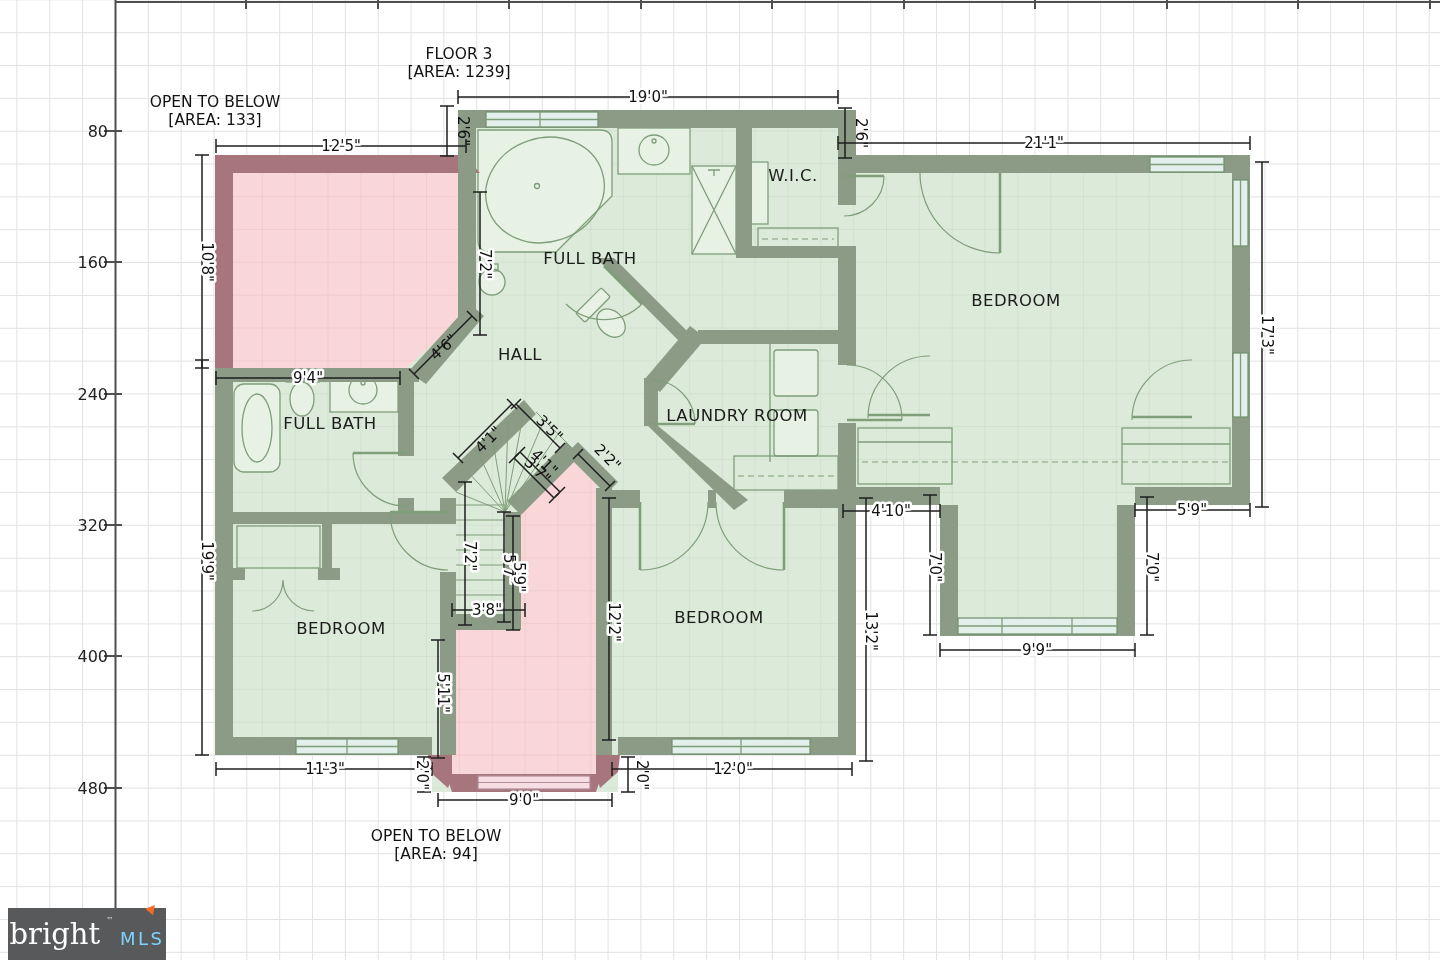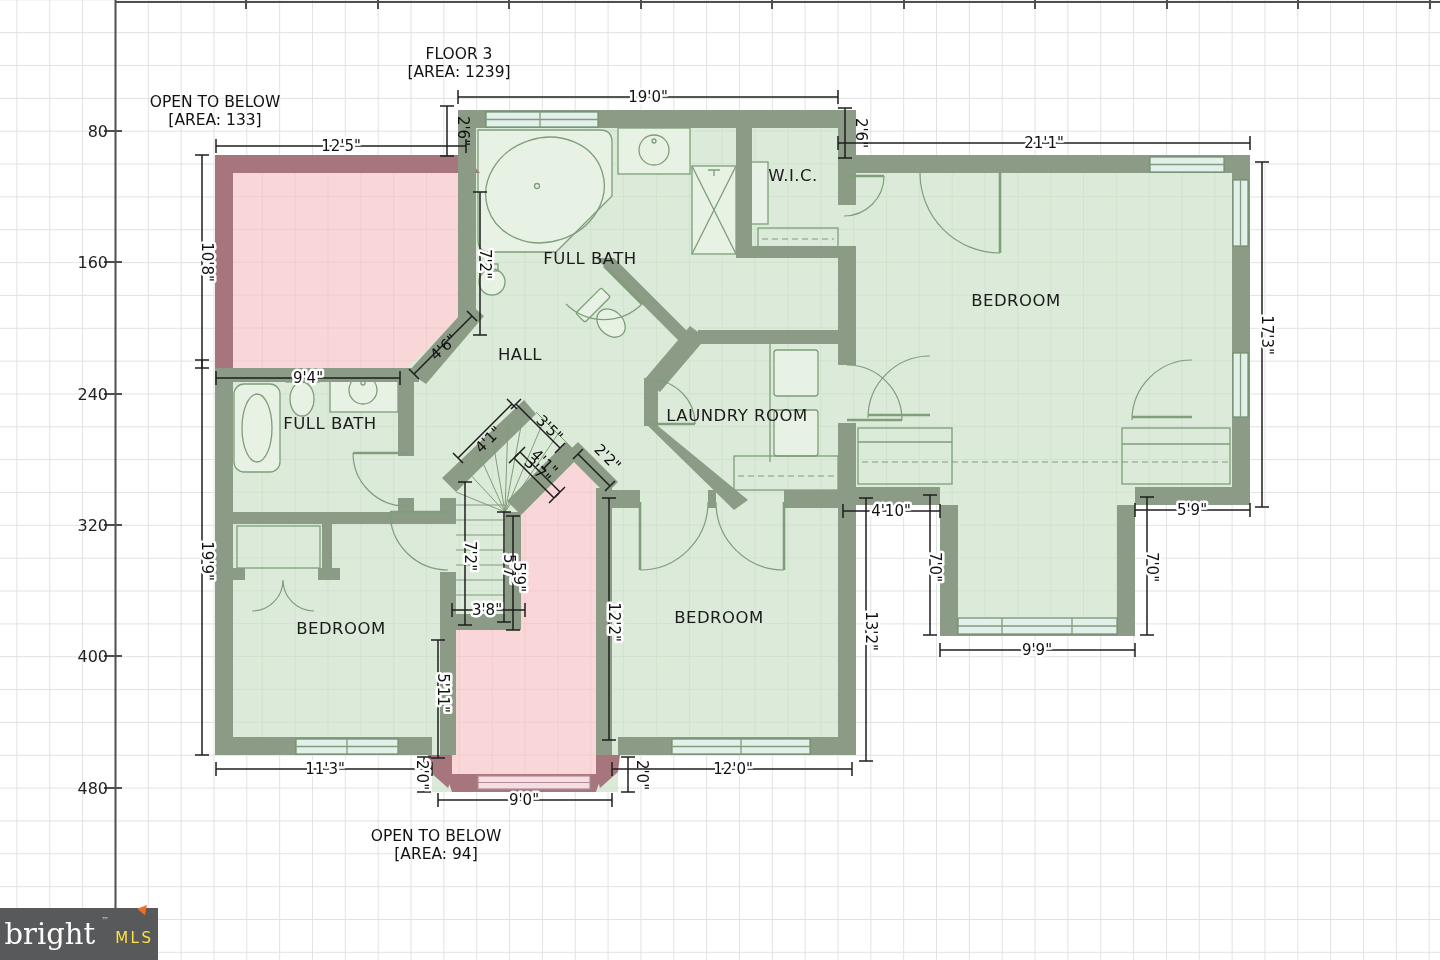--- a/index.html
+++ b/index.html
@@ -21,27 +21,27 @@
   .fx{fill:none;stroke:#7f9e7a;stroke-width:1.3;}
   .fxf{fill:#e7f1e4;stroke:#7f9e7a;stroke-width:1.3;}
   .win{fill:#e2efeb;stroke:#6f8f6c;stroke-width:1.2;}
   .pwin{fill:#f6dce3;stroke:#b08d96;stroke-width:1.2;}
   .dash{stroke:#7f9e7a;stroke-width:1.2;stroke-dasharray:6 4;fill:none;}
   .door{fill:none;stroke:#7f9e7a;stroke-width:1.2;}
   .leaf{stroke:#7f9e7a;stroke-width:2.6;}
   .tread{stroke:#7f9e7a;stroke-width:1;}
   .ax{stroke:#4f4f4f;stroke-width:2;fill:none;}
   .axt{font-size:16px;fill:#222;text-anchor:end;}
-  #logo{position:absolute;left:0;top:908px;width:158px;height:52px;background:#58595b;
+  #logo{position:absolute;left:8px;top:908px;width:158px;height:52px;background:#58595b;
     display:flex;align-items:center;justify-content:center;gap:6px;}
   #logo .brand{font-family:"DejaVu Serif",serif;font-size:29px;color:#fdfdfd;line-height:1;position:relative;}
   #logo .mark{position:absolute;right:9px;top:-4px;width:0;height:0;border-left:5px solid transparent;
     border-right:5px solid transparent;border-bottom:9px solid #f26c24;transform:rotate(40deg);}
   #logo .tm{font-size:8px;color:#cfcfcf;align-self:flex-start;margin-top:8px;}
-  #logo .mls{font-size:15px;color:#fde047;letter-spacing:2.5px;margin-top:8px;}
+  #logo .mls{font-size:18px;color:#7dd3fc;letter-spacing:2.5px;margin-top:8px;}
 </style>
 </head>
 <body>
 
 <div id="canvas">
 <svg width="1440" height="960" viewBox="0 0 1440 960">
   <defs>
     <pattern id="gtile" width="32.85" height="32.85" patternUnits="userSpaceOnUse">
       <rect width="32.85" height="32.85" fill="#dcead9"></rect>
       <path d="M32.85 0 V32.85 H0" fill="none" stroke="#c8dbc5" stroke-width="1"></path>

